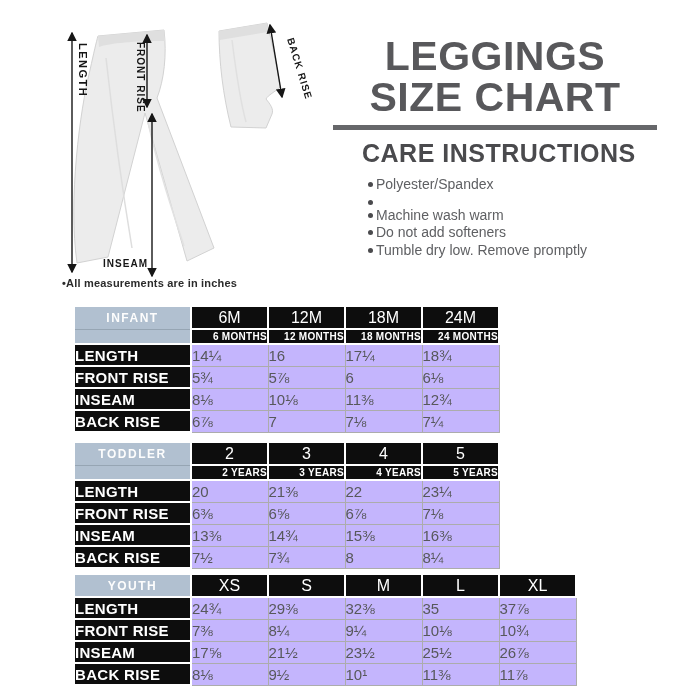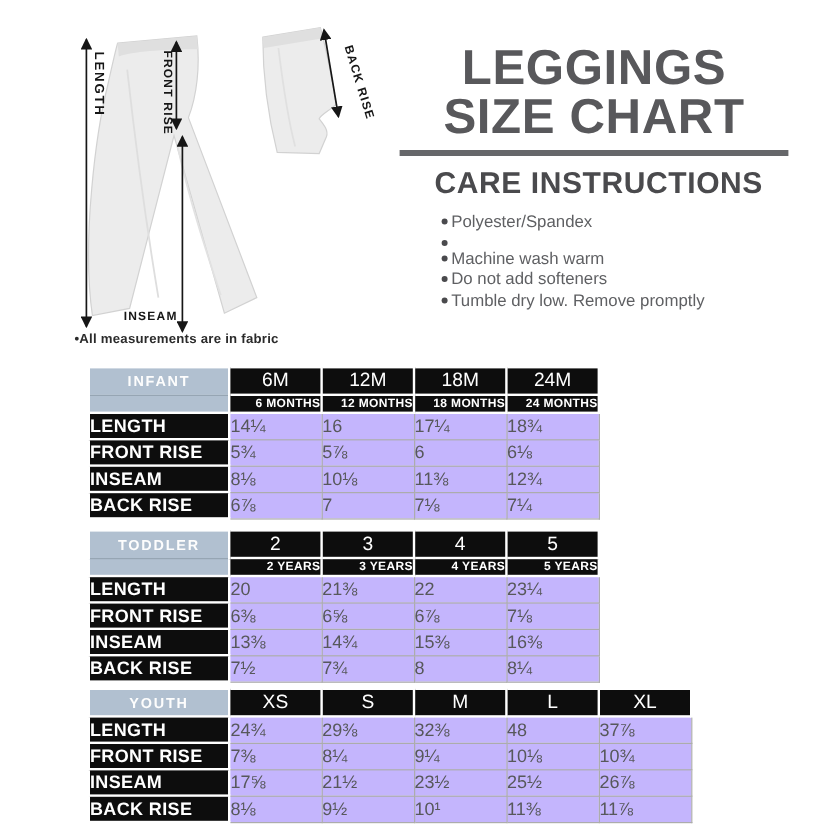--- a/index.html
+++ b/index.html
@@ -88,21 +88,21 @@
     <line x1="112" y1="104" x2="112" y2="266" stroke="#161616" stroke-width="1.4" marker-start="url(#ah)" marker-end="url(#ah)"></line>
     <line x1="230" y1="15" x2="242" y2="87" stroke="#161616" stroke-width="1.4" marker-start="url(#ah)" marker-end="url(#ah)"></line>
 
     <text x="39" y="33" transform="rotate(90 39 33)" font-size="11" letter-spacing="1.5">LENGTH</text>
     <text x="97" y="32" transform="rotate(90 97 32)" font-size="10" letter-spacing="1">FRONT RISE</text>
     <text x="108" y="257" text-anchor="end" font-size="10" letter-spacing="1">INSEAM</text>
     <text x="247" y="29" transform="rotate(73 247 29)" font-size="10" letter-spacing="1">BACK RISE</text>
   </svg>
 </div>
 
-<div class="measure-note">•All measurements are in fabric</div>
+<div class="measure-note">•All measurements are in inches</div>
 
 <div class="title-block">
   <div class="title-line">LEGGINGS</div>
   <div class="title-line">SIZE CHART</div>
   <div class="title-rule"></div>
 </div>
 
 <div class="care">
   <h2>CARE INSTRUCTIONS</h2>
   <div class="care-list">
@@ -252,21 +252,21 @@
     <td class="size">S</td>
     <td class="size">M</td>
     <td class="size">L</td>
     <td class="size">XL</td>
   </tr>
   <tr>
     <td class="rlabel">LENGTH</td>
     <td class="val">24¾</td>
     <td class="val">29⅜</td>
     <td class="val">32⅜</td>
-    <td class="val">48</td>
+    <td class="val">35</td>
     <td class="val">37⅞</td>
   </tr>
   <tr>
     <td class="rlabel">FRONT RISE</td>
     <td class="val">7⅜</td>
     <td class="val">8¼</td>
     <td class="val">9¼</td>
     <td class="val">10⅛</td>
     <td class="val">10¾</td>
   </tr>

